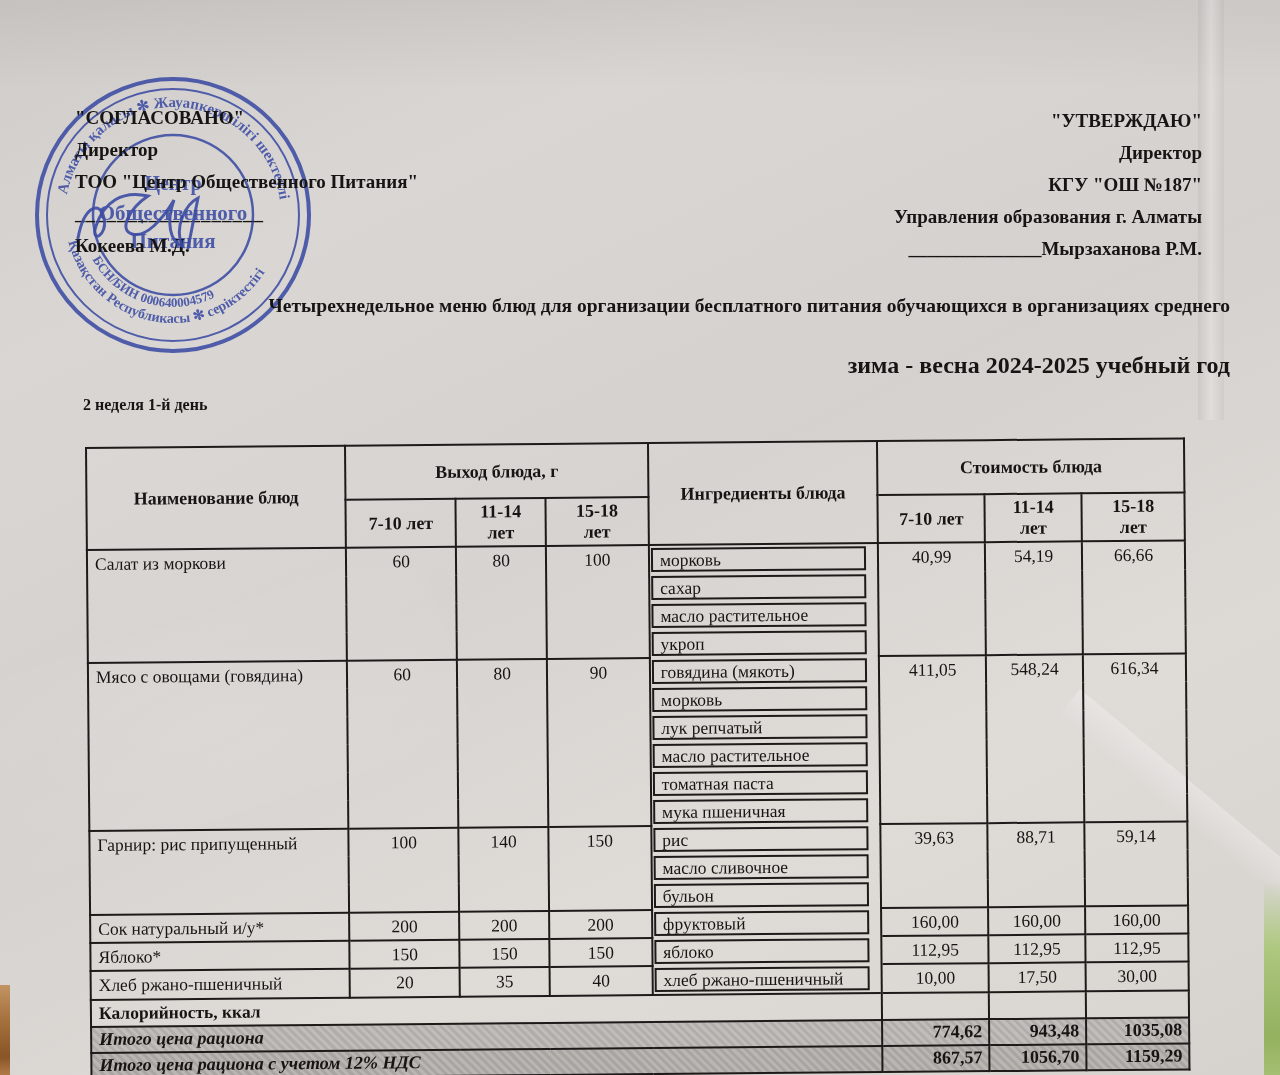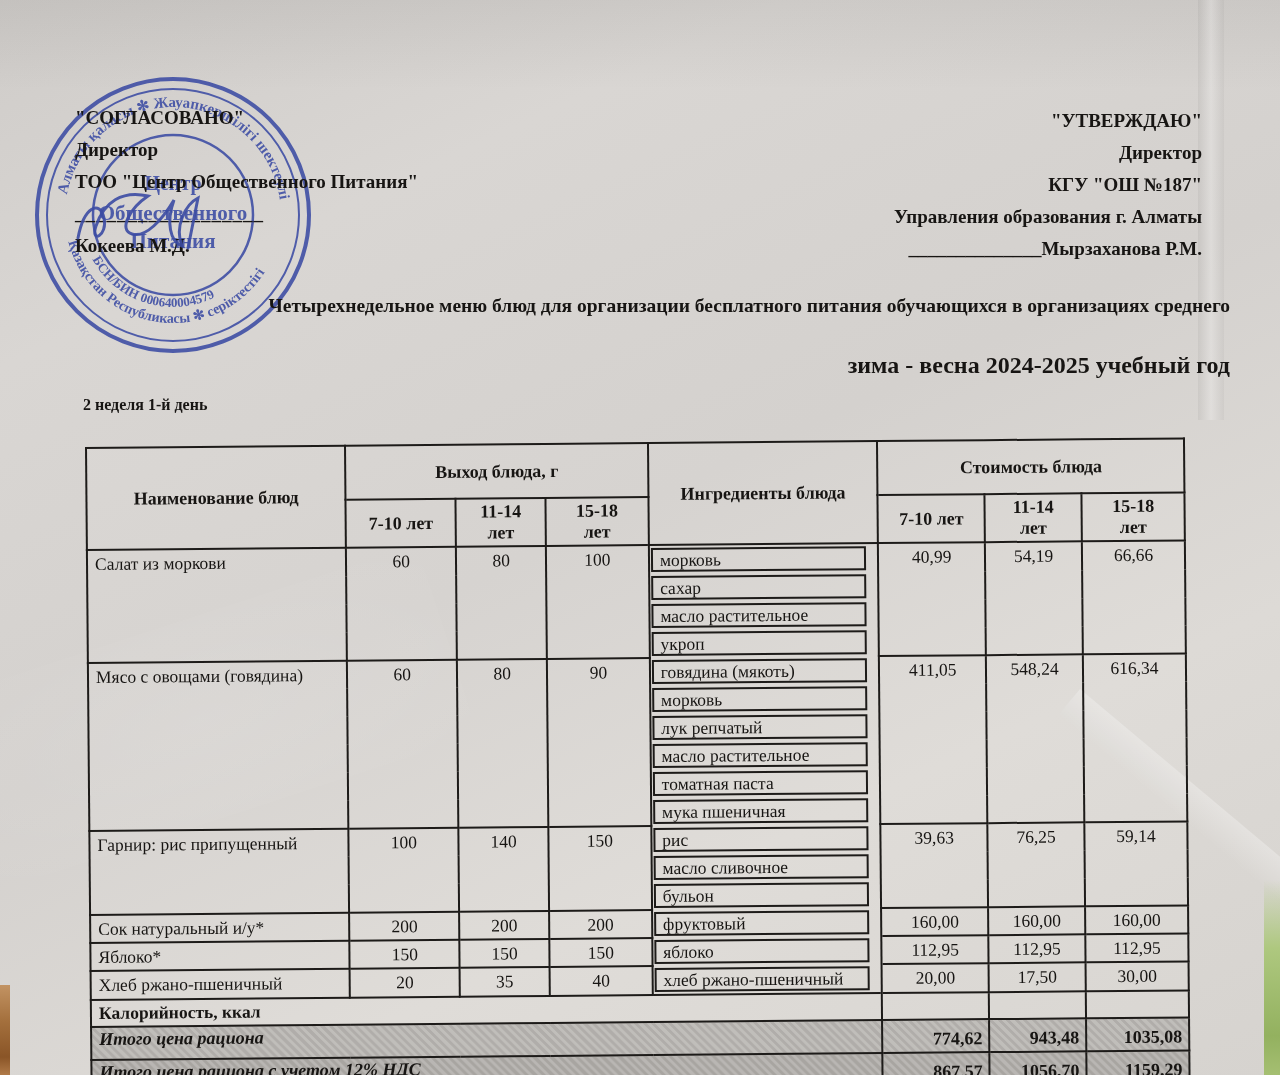--- a/index.html
+++ b/index.html
@@ -48,21 +48,21 @@
   .menu td { font-size:17.5px; padding:2px 7px; vertical-align:top; }
   td.name-cell { text-align:left; padding-top:3px; }
   td.w, td.cost { text-align:center; padding-top:3px; }
   td.ing-td { border-top:none; border-bottom:none; padding:0 0 0 1px; }
   .ing-box { border:2px solid #1d1b19; margin:2px 11px 2px 0; padding:0 7px; line-height:20px; font-size:17.5px; }
   tr.cal-row td { height:26px; }
   td.cal-label { font-weight:bold; padding-top:2px; }
   tr.tot-row td { background:#b6b3af; height:26px;
     background-image:repeating-linear-gradient(45deg, rgba(255,255,255,0.14) 0 3px, rgba(0,0,0,0.03) 3px 6px); }
   tr.tot-row td.lbl { font-weight:bold; font-style:italic; font-size:18px; padding-top:1px; }
-  tr.tot-row td.val { font-weight:bold; text-align:right; padding-right:6px; padding-top:8px; font-size:18px; }
+  tr.tot-row td.val { font-weight:bold; text-align:right; padding-right:6px; padding-top:1px; font-size:18px; }
   tr.tot-row.tot2 td { background-color:#adaaa6; }
 </style>
 </head>
 <body>
 
 <div class="shade-top"></div>
 <div class="crease-a"></div>
 <div class="crease-b"></div>
 <div class="crease-c"></div>
 <div class="green-edge"></div>
@@ -217,21 +217,21 @@
 
   <tr>
     <td class="name-cell" rowspan="3">Гарнир: рис припущенный</td>
     <td class="w" rowspan="3">100</td>
     <td class="w" rowspan="3">140</td>
     <td class="w" rowspan="3">150</td>
     <td class="ing-td">
             <div class="ing-box">рис</div>
           </td>
     <td class="cost" rowspan="3">39,63</td>
-    <td class="cost" rowspan="3">76,25</td>
+    <td class="cost" rowspan="3">88,71</td>
     <td class="cost" rowspan="3">59,14</td>
   </tr>
   <tr>
           <td class="ing-td">
             <div class="ing-box">масло сливочное</div>
           </td>
         </tr>
   <tr>
           <td class="ing-td">
             <div class="ing-box">бульон</div>
@@ -265,21 +265,21 @@
   </tr>
 
   <tr>
     <td class="name-cell">Хлеб ржано-пшеничный</td>
     <td class="w">20</td>
     <td class="w">35</td>
     <td class="w">40</td>
     <td class="ing-td">
             <div class="ing-box">хлеб ржано-пшеничный</div>
           </td>
-    <td class="cost">20,00</td>
+    <td class="cost">10,00</td>
     <td class="cost">17,50</td>
     <td class="cost">30,00</td>
   </tr>
 
   <tr class="cal-row">
     <td class="cal-label" colspan="5">Калорийность, ккал</td>
     <td></td>
     <td></td>
     <td></td>
   </tr>

